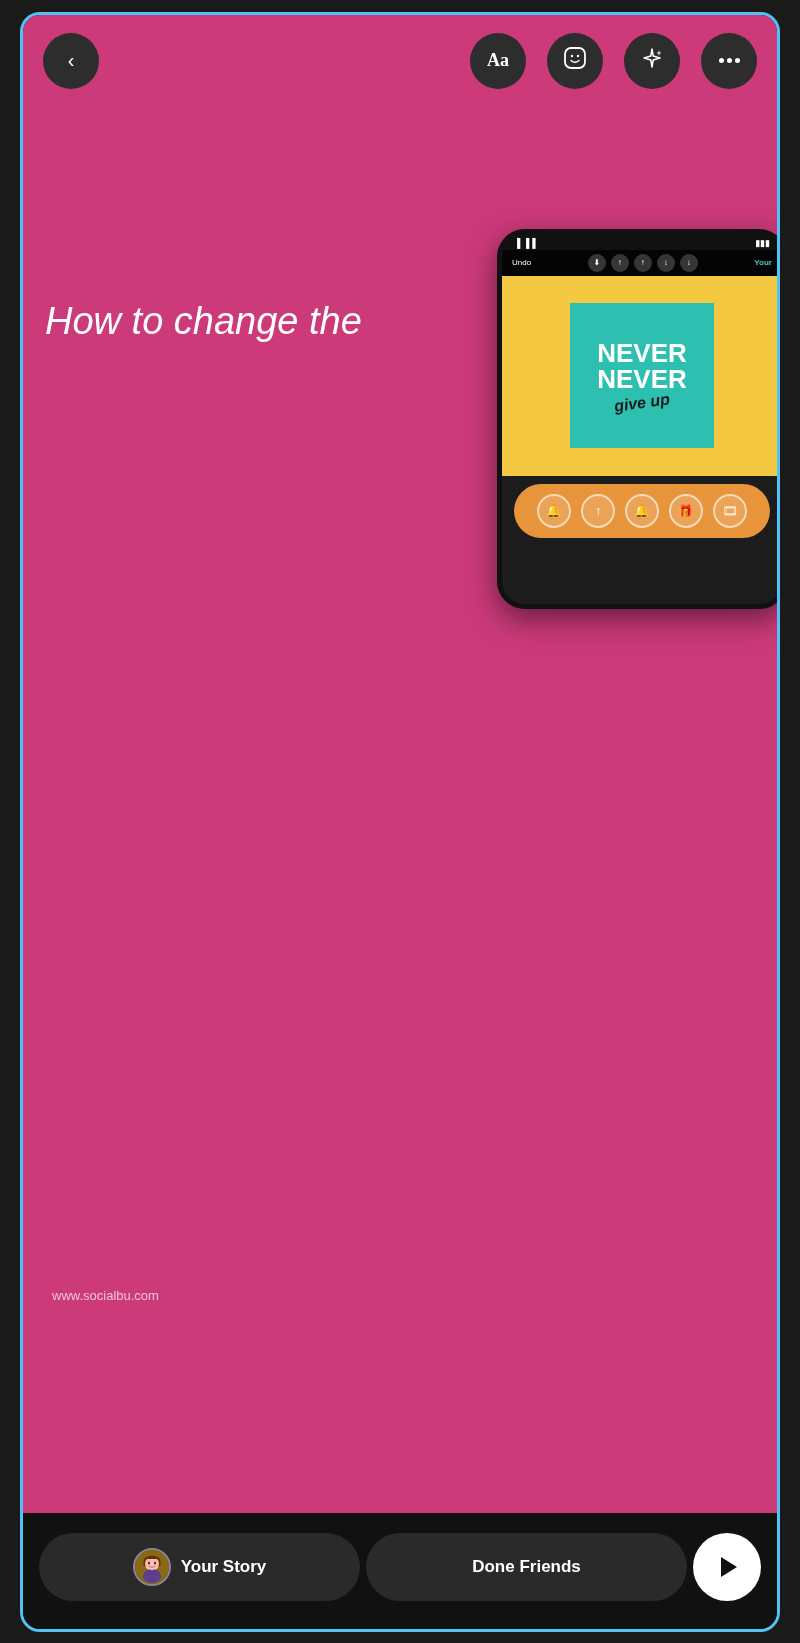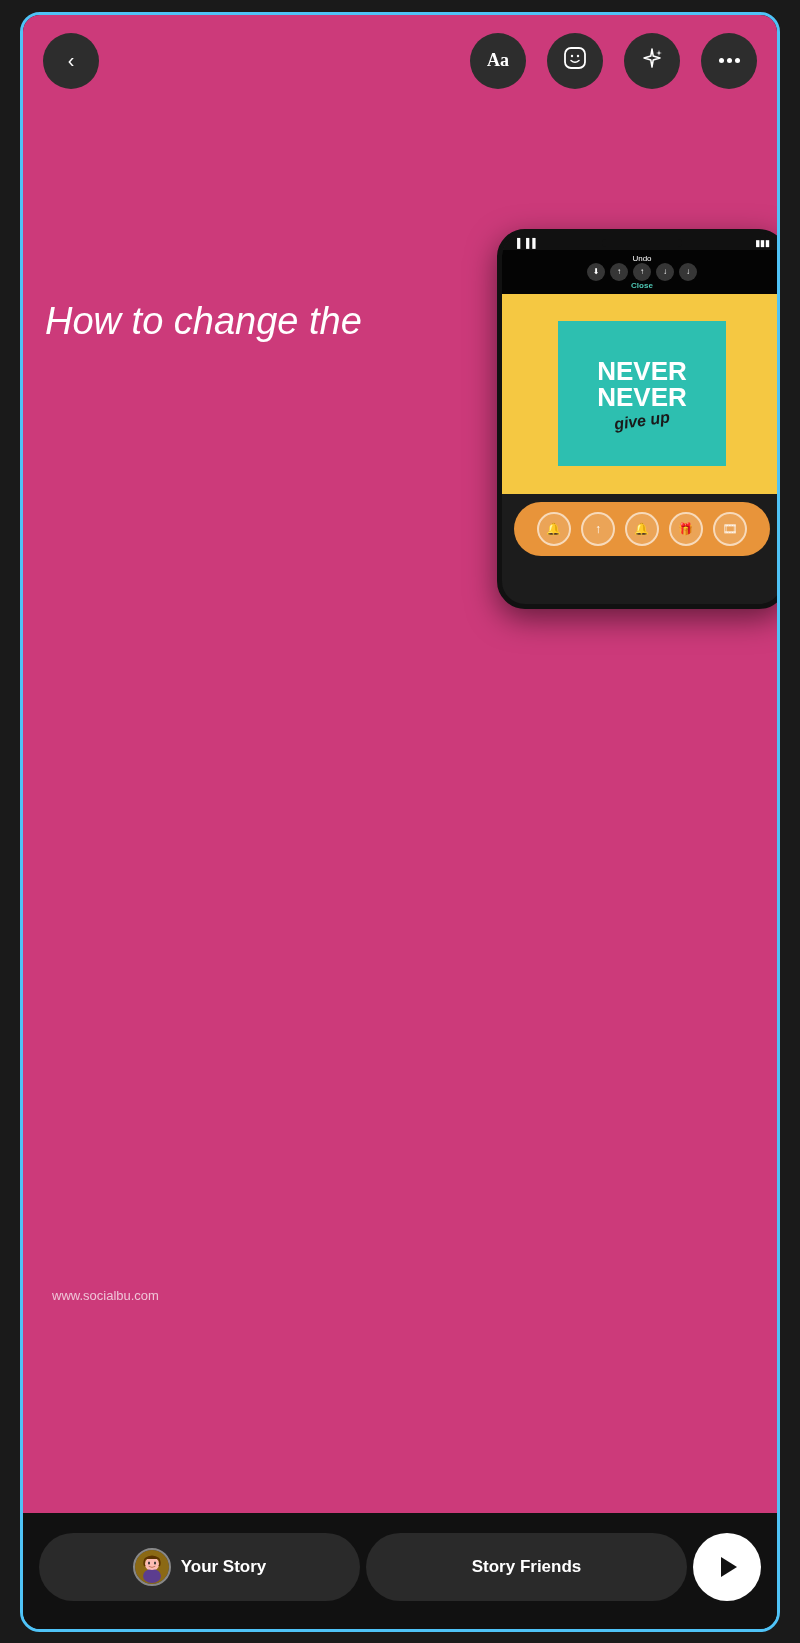--- a/index.html
+++ b/index.html
@@ -139,21 +139,20 @@
       color: #fff;
       background: #111;
     }
 
     .inner-phone-toolbar {
       background: rgba(0,0,0,0.85);
       display: flex;
       justify-content: space-between;
       align-items: center;
       padding: 4px 10px;
-      flex-direction: column;
     }
 
     .inner-toolbar-btn {
       color: white;
       font-size: 8px;
       background: none;
       border: none;
       cursor: pointer;
     }
 
@@ -176,21 +175,21 @@
 
     .inner-phone-canvas {
       background: #f5c842;
       height: 200px;
       display: flex;
       align-items: center;
       justify-content: center;
     }
 
     .inner-canvas-card {
-      width: 168px;
+      width: 144px;
       height: 145px;
       background: #2dbfb0;
       display: flex;
       flex-direction: column;
       align-items: center;
       justify-content: center;
       position: relative;
     }
 
     .inner-card-never {
@@ -392,21 +391,21 @@
 
           <div class="inner-phone-toolbar">
             <button class="inner-toolbar-btn">Undo</button>
             <div class="inner-toolbar-icons">
               <div class="inner-icon-circle">⬇</div>
               <div class="inner-icon-circle">↑</div>
               <div class="inner-icon-circle">↑</div>
               <div class="inner-icon-circle">↓</div>
               <div class="inner-icon-circle">↓</div>
             </div>
-            <button class="inner-toolbar-btn" style="color:#4fc8b5; font-weight:700;">Close</button>
+            <button class="inner-toolbar-btn" style="color:#4fc8b5; font-weight:700;">Your</button>
           </div>
 
           <div class="inner-phone-canvas">
             <div class="inner-canvas-card">
               <div class="inner-card-never">NEVER</div>
               <div class="inner-card-never">NEVER</div>
               <div class="inner-card-giveup">give up</div>
             </div>
           </div>
 
@@ -438,21 +437,21 @@
           <path d="M14 16.5 Q17 18.5 20 16.5" stroke="#c0725a" stroke-width="1" fill="none" stroke-linecap="round"></path>
           <path d="M10 9 Q17 4 24 9" stroke="#5a3200" stroke-width="2" fill="#5a3200"></path>
           <path d="M10 9 Q8 14 10 16" stroke="#5a3200" stroke-width="1.5" fill="none"></path>
           <path d="M24 9 Q26 14 24 16" stroke="#5a3200" stroke-width="1.5" fill="none"></path>
         </svg>
       </div>
       <span class="btn-label">Your Story</span>
     </button>
 
     <button class="bottom-btn">
-      <span class="btn-label">Story Friends</span>
+      <span class="btn-label">Done Friends</span>
     </button>
 
     <button class="forward-btn">
       <div class="chevron-right"></div>
     </button>
   </div>
 
 </div>
 
 </body></html>

